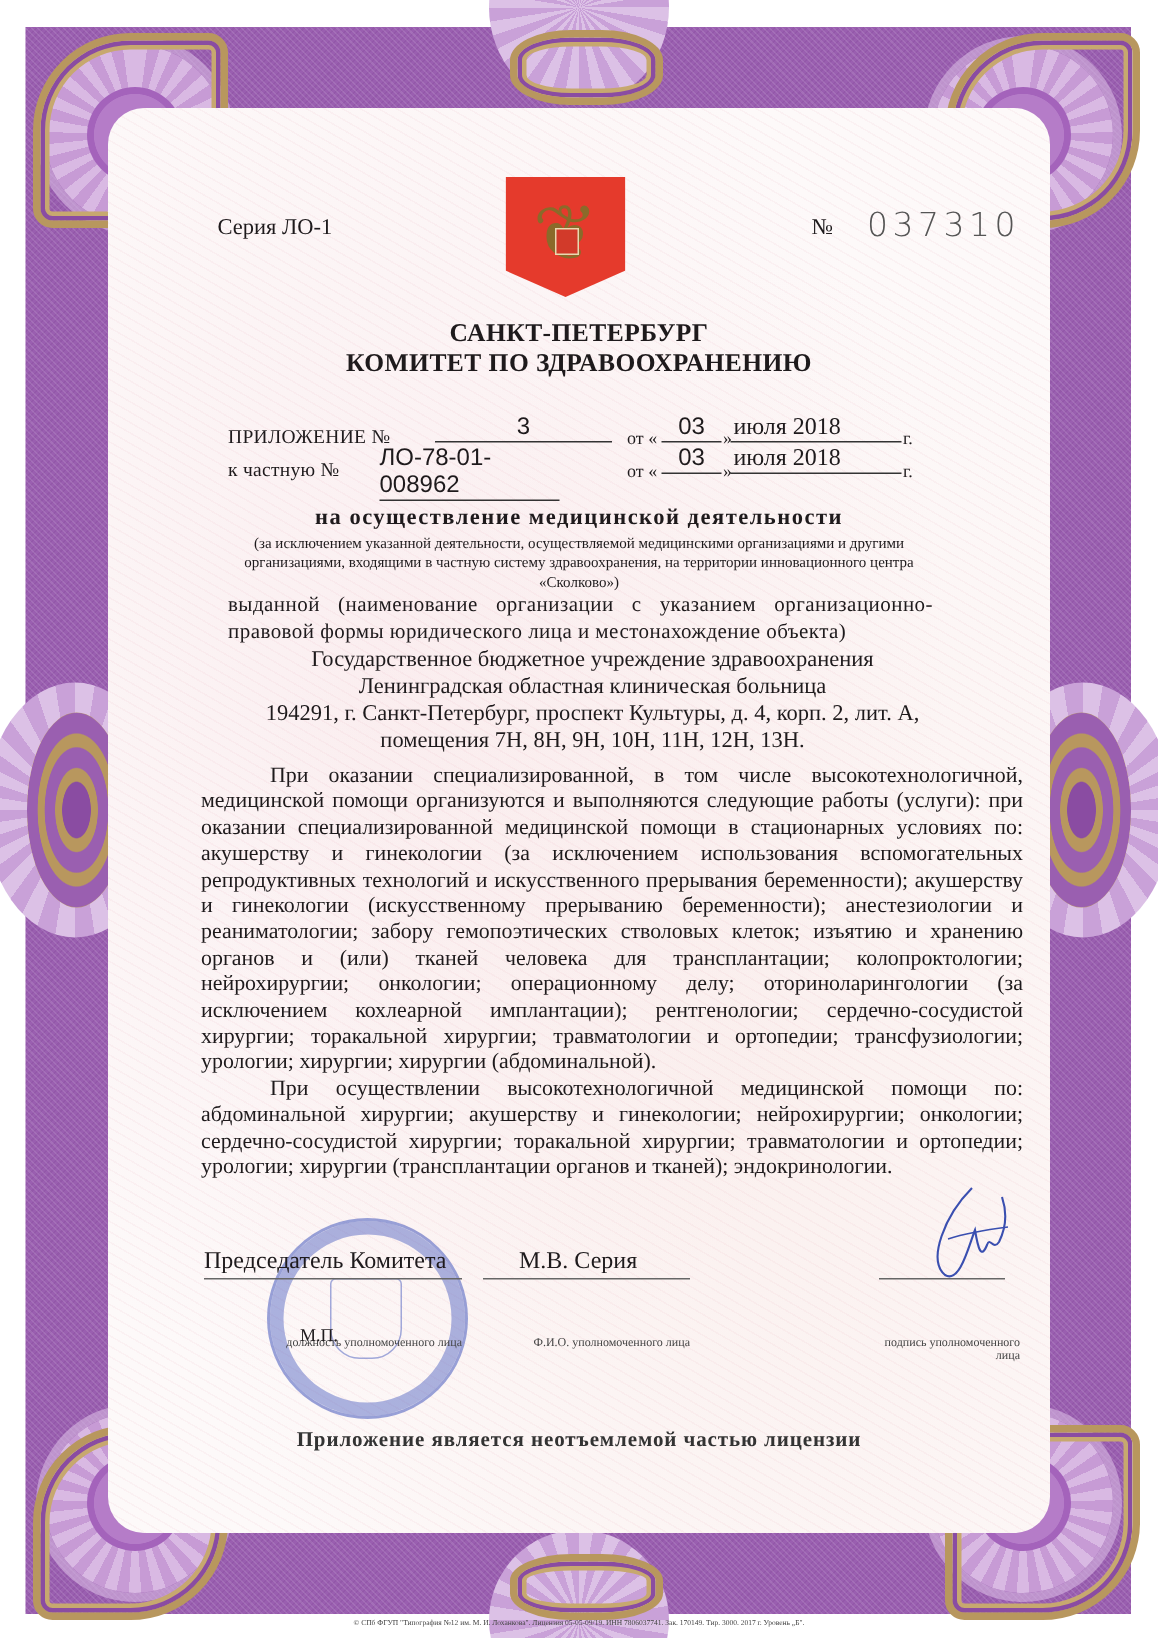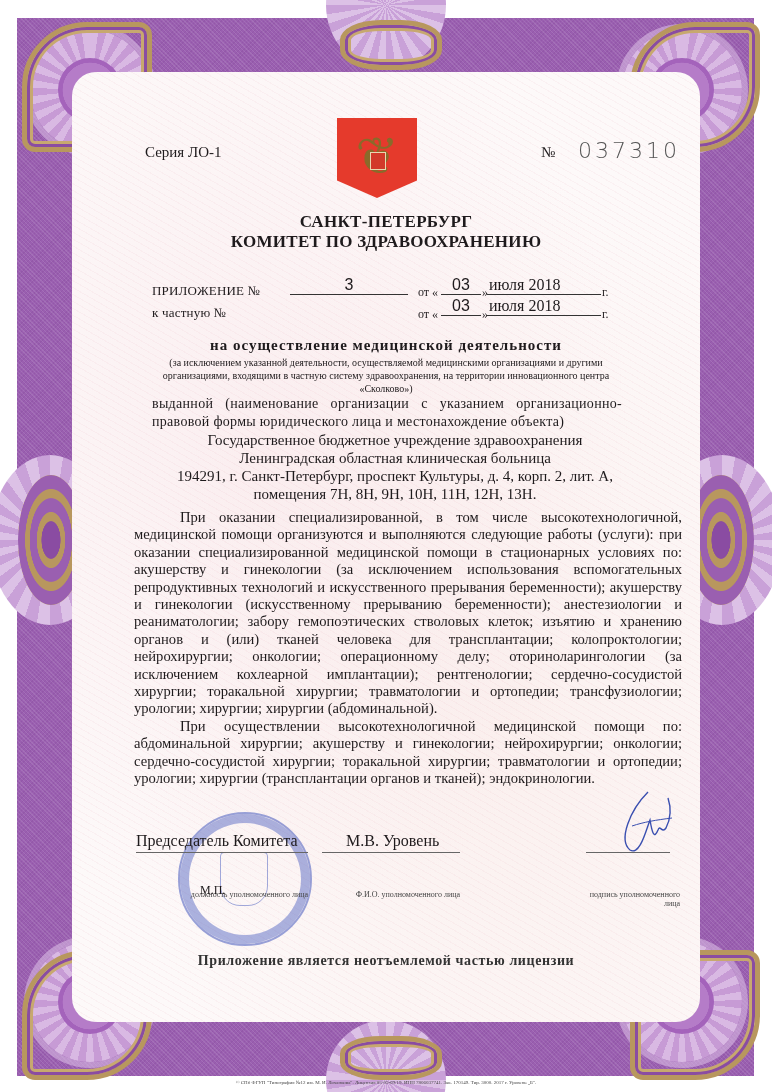--- a/index.html
+++ b/index.html
@@ -203,20 +203,21 @@
   <div class="field" style="left:290px; top:276px; width:118px;">3</div>
   <div class="row small" style="left:418px; top:285px;">от «</div>
   <div class="field" style="left:441px; top:276px; width:40px;">03</div>
   <div class="row small" style="left:482px; top:285px;">»</div>
   <div class="field" style="left:487px; top:276px; width:112px; text-align:left; padding-left:2px; font-family:'Liberation Serif', serif;">июля  2018</div>
   <div class="row small" style="left:602px; top:285px;">г.</div>
 
   <div class="row" style="left:152px; top:305px;">
     <span class="lbl">к частную №</span>
   </div>
+  <div class="field" style="left:253px; top:297px; width:120px; text-align:left;">ЛО-78-01-008962</div>
   <div class="row small" style="left:418px; top:307px;">от «</div>
   <div class="field" style="left:441px; top:297px; width:40px;">03</div>
   <div class="row small" style="left:482px; top:307px;">»</div>
   <div class="field" style="left:487px; top:297px; width:112px; text-align:left; padding-left:2px; font-family:'Liberation Serif', serif;">июля  2018</div>
   <div class="row small" style="left:602px; top:307px;">г.</div>
 
   <div class="title-line">на осуществление медицинской деятельности</div>
   <div class="note">(за исключением указанной деятельности, осуществляемой медицинскими организациями и другими организациями, входящими в частную систему здравоохранения, на территории инновационного центра «Сколково»)</div>
   <div class="issued">выданной (наименование организации с указанием организационно-правовой формы юридического лица и местонахождение объекта)</div>
 
@@ -235,21 +236,21 @@
   <div class="stamp">
     <div class="stamp-inner"></div>
   </div>
 
   <svg class="signature" viewBox="0 0 70 70">
     <path d="M38 2 C20 20, 8 50, 20 60 C30 66, 36 40, 40 30 C42 42, 44 50, 48 40 C50 34, 52 44, 56 38 C60 30, 62 20, 58 8" fill="none" stroke="#3a4fb0" stroke-width="1.4"></path>
     <path d="M22 36 C34 32, 46 30, 62 28" fill="none" stroke="#3a4fb0" stroke-width="1"></path>
   </svg>
 
   <div class="sig-row" style="left:136px;">Председатель Комитета</div>
-  <div class="sig-row" style="left:346px;">М.В. Уровень</div>
+  <div class="sig-row" style="left:346px;">М.В. Серия</div>
 
   <div class="sig-line" style="left:136px; width:172px;"></div>
   <div class="sig-line" style="left:322px; width:138px;"></div>
   <div class="sig-line" style="left:586px; width:84px;"></div>
 
   <div class="sig-cap" style="left:136px; width:172px;">должность уполномоченного лица</div>
   <div class="sig-cap" style="left:322px; width:138px;">Ф.И.О. уполномоченного лица</div>
   <div class="sig-cap" style="left:576px; width:104px;">подпись уполномоченного лица</div>
 
   <div class="mp">М.П.</div>

